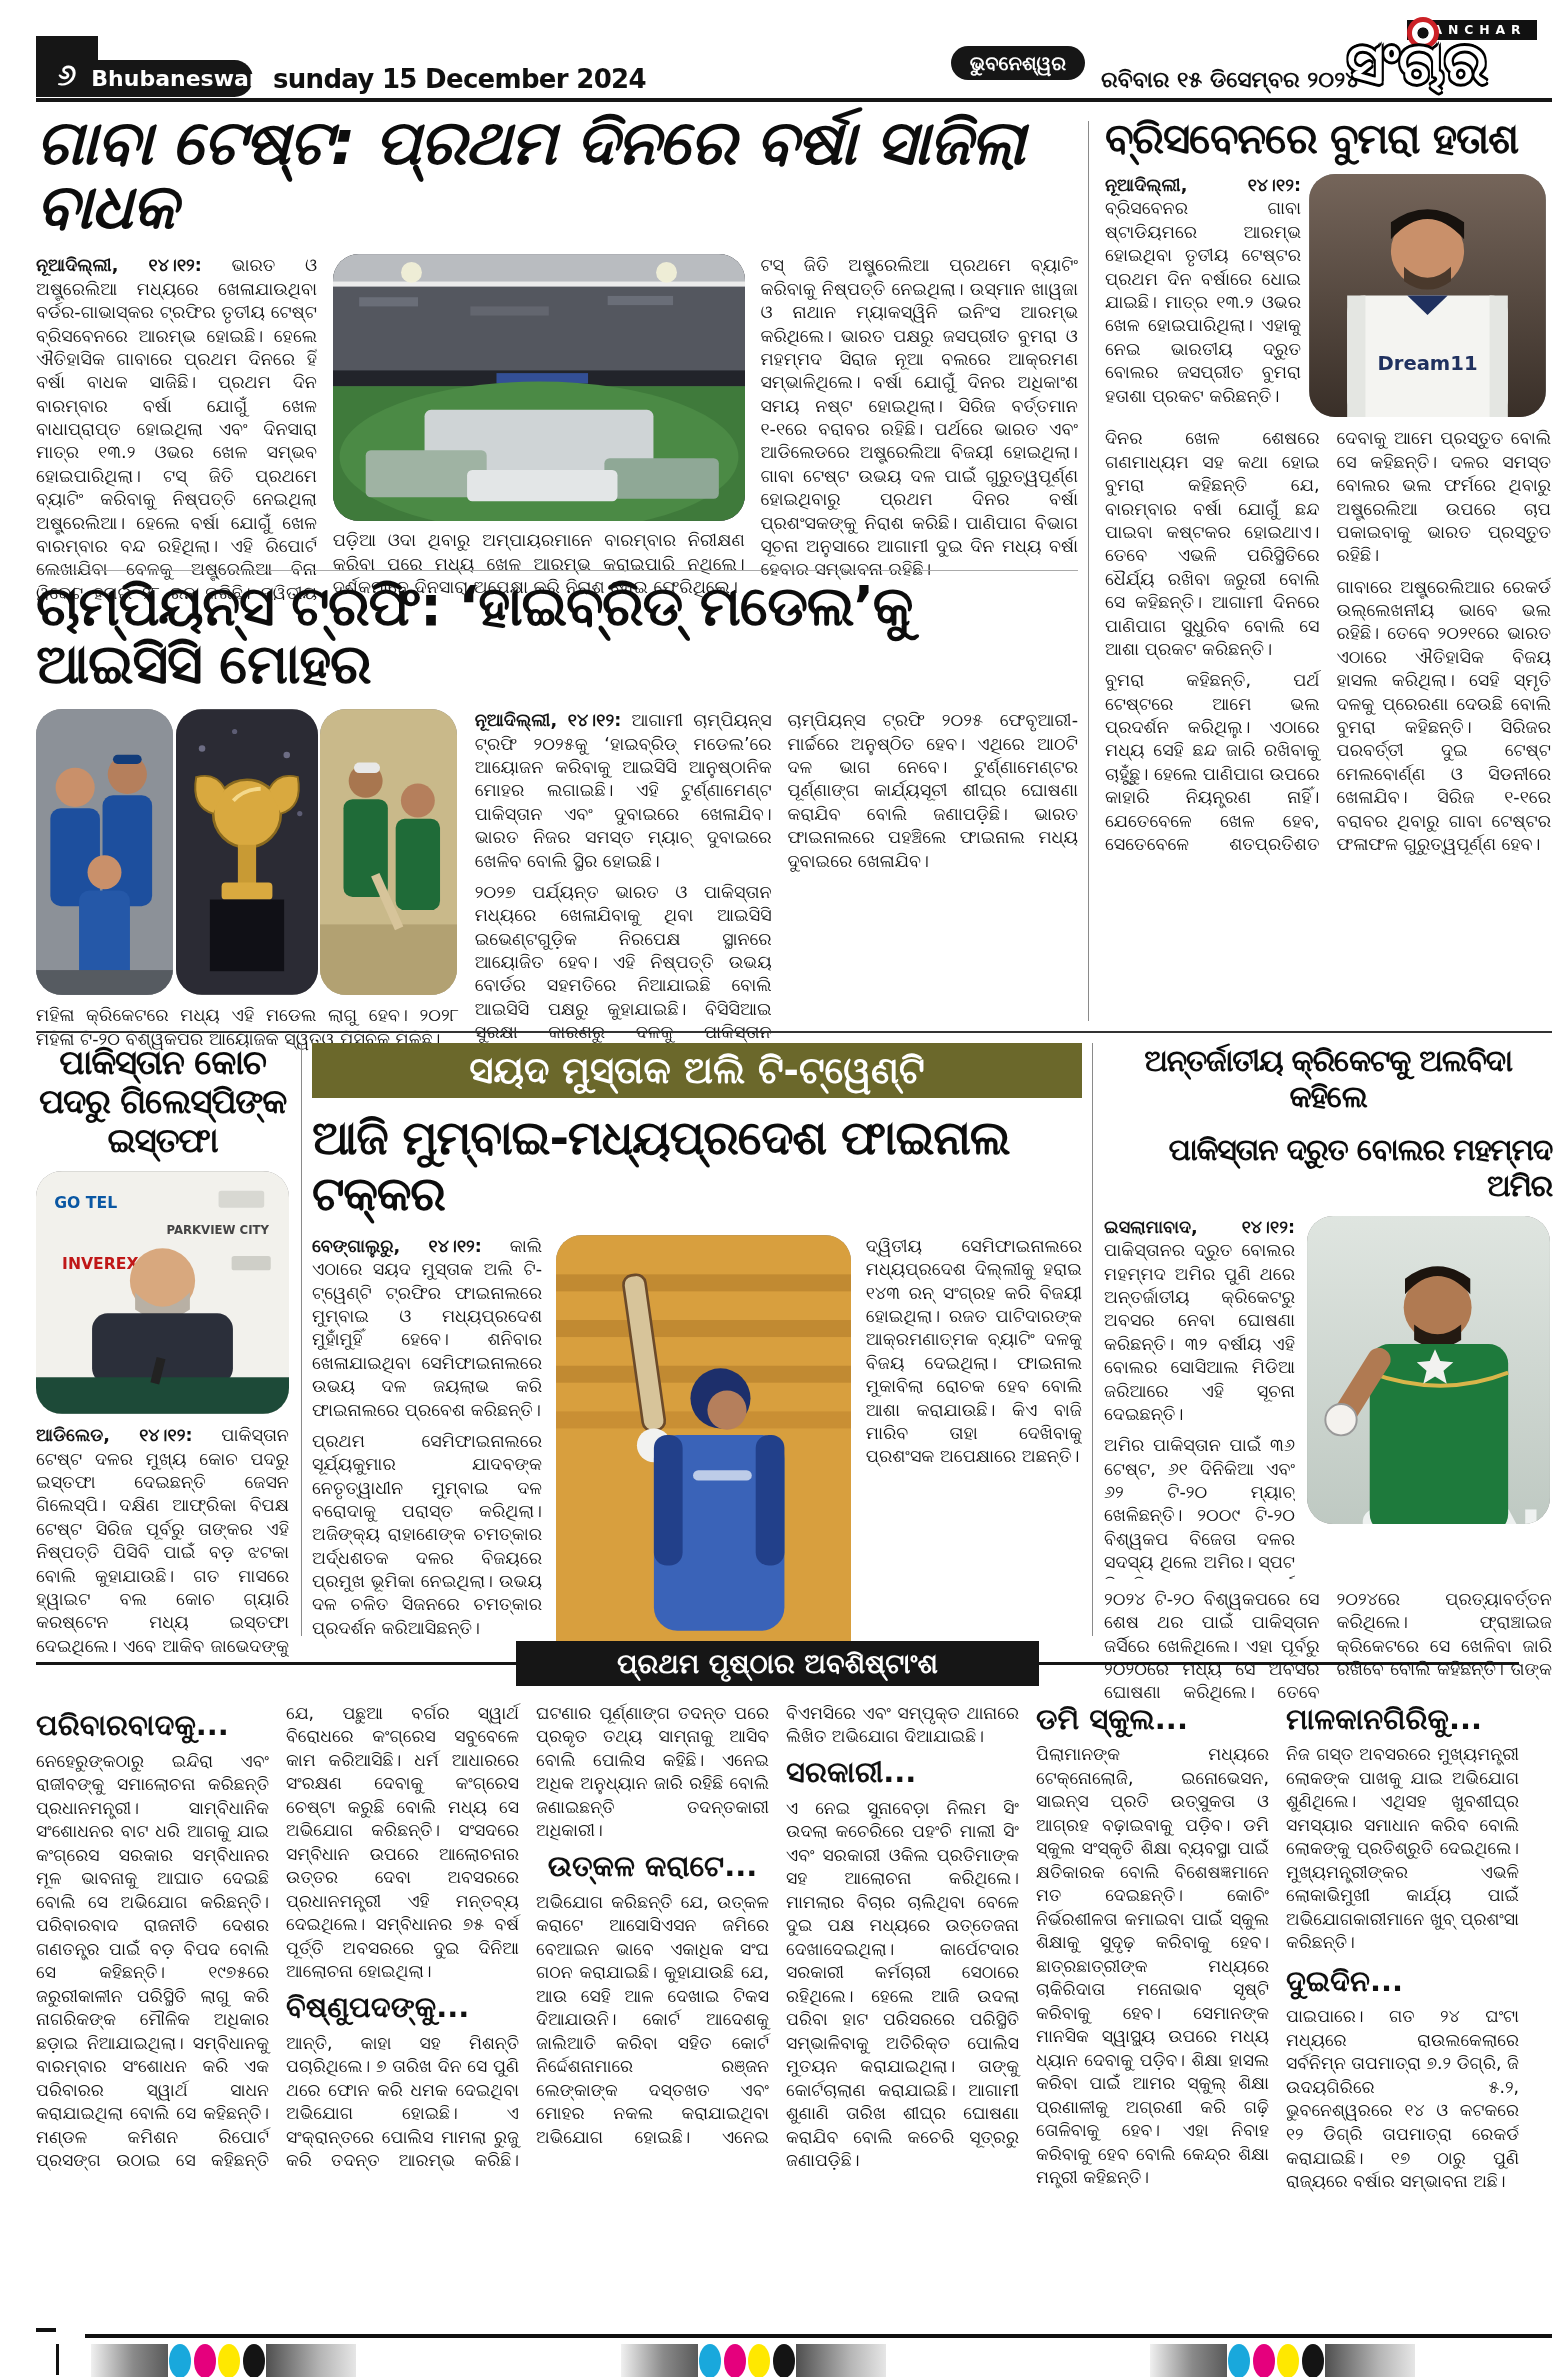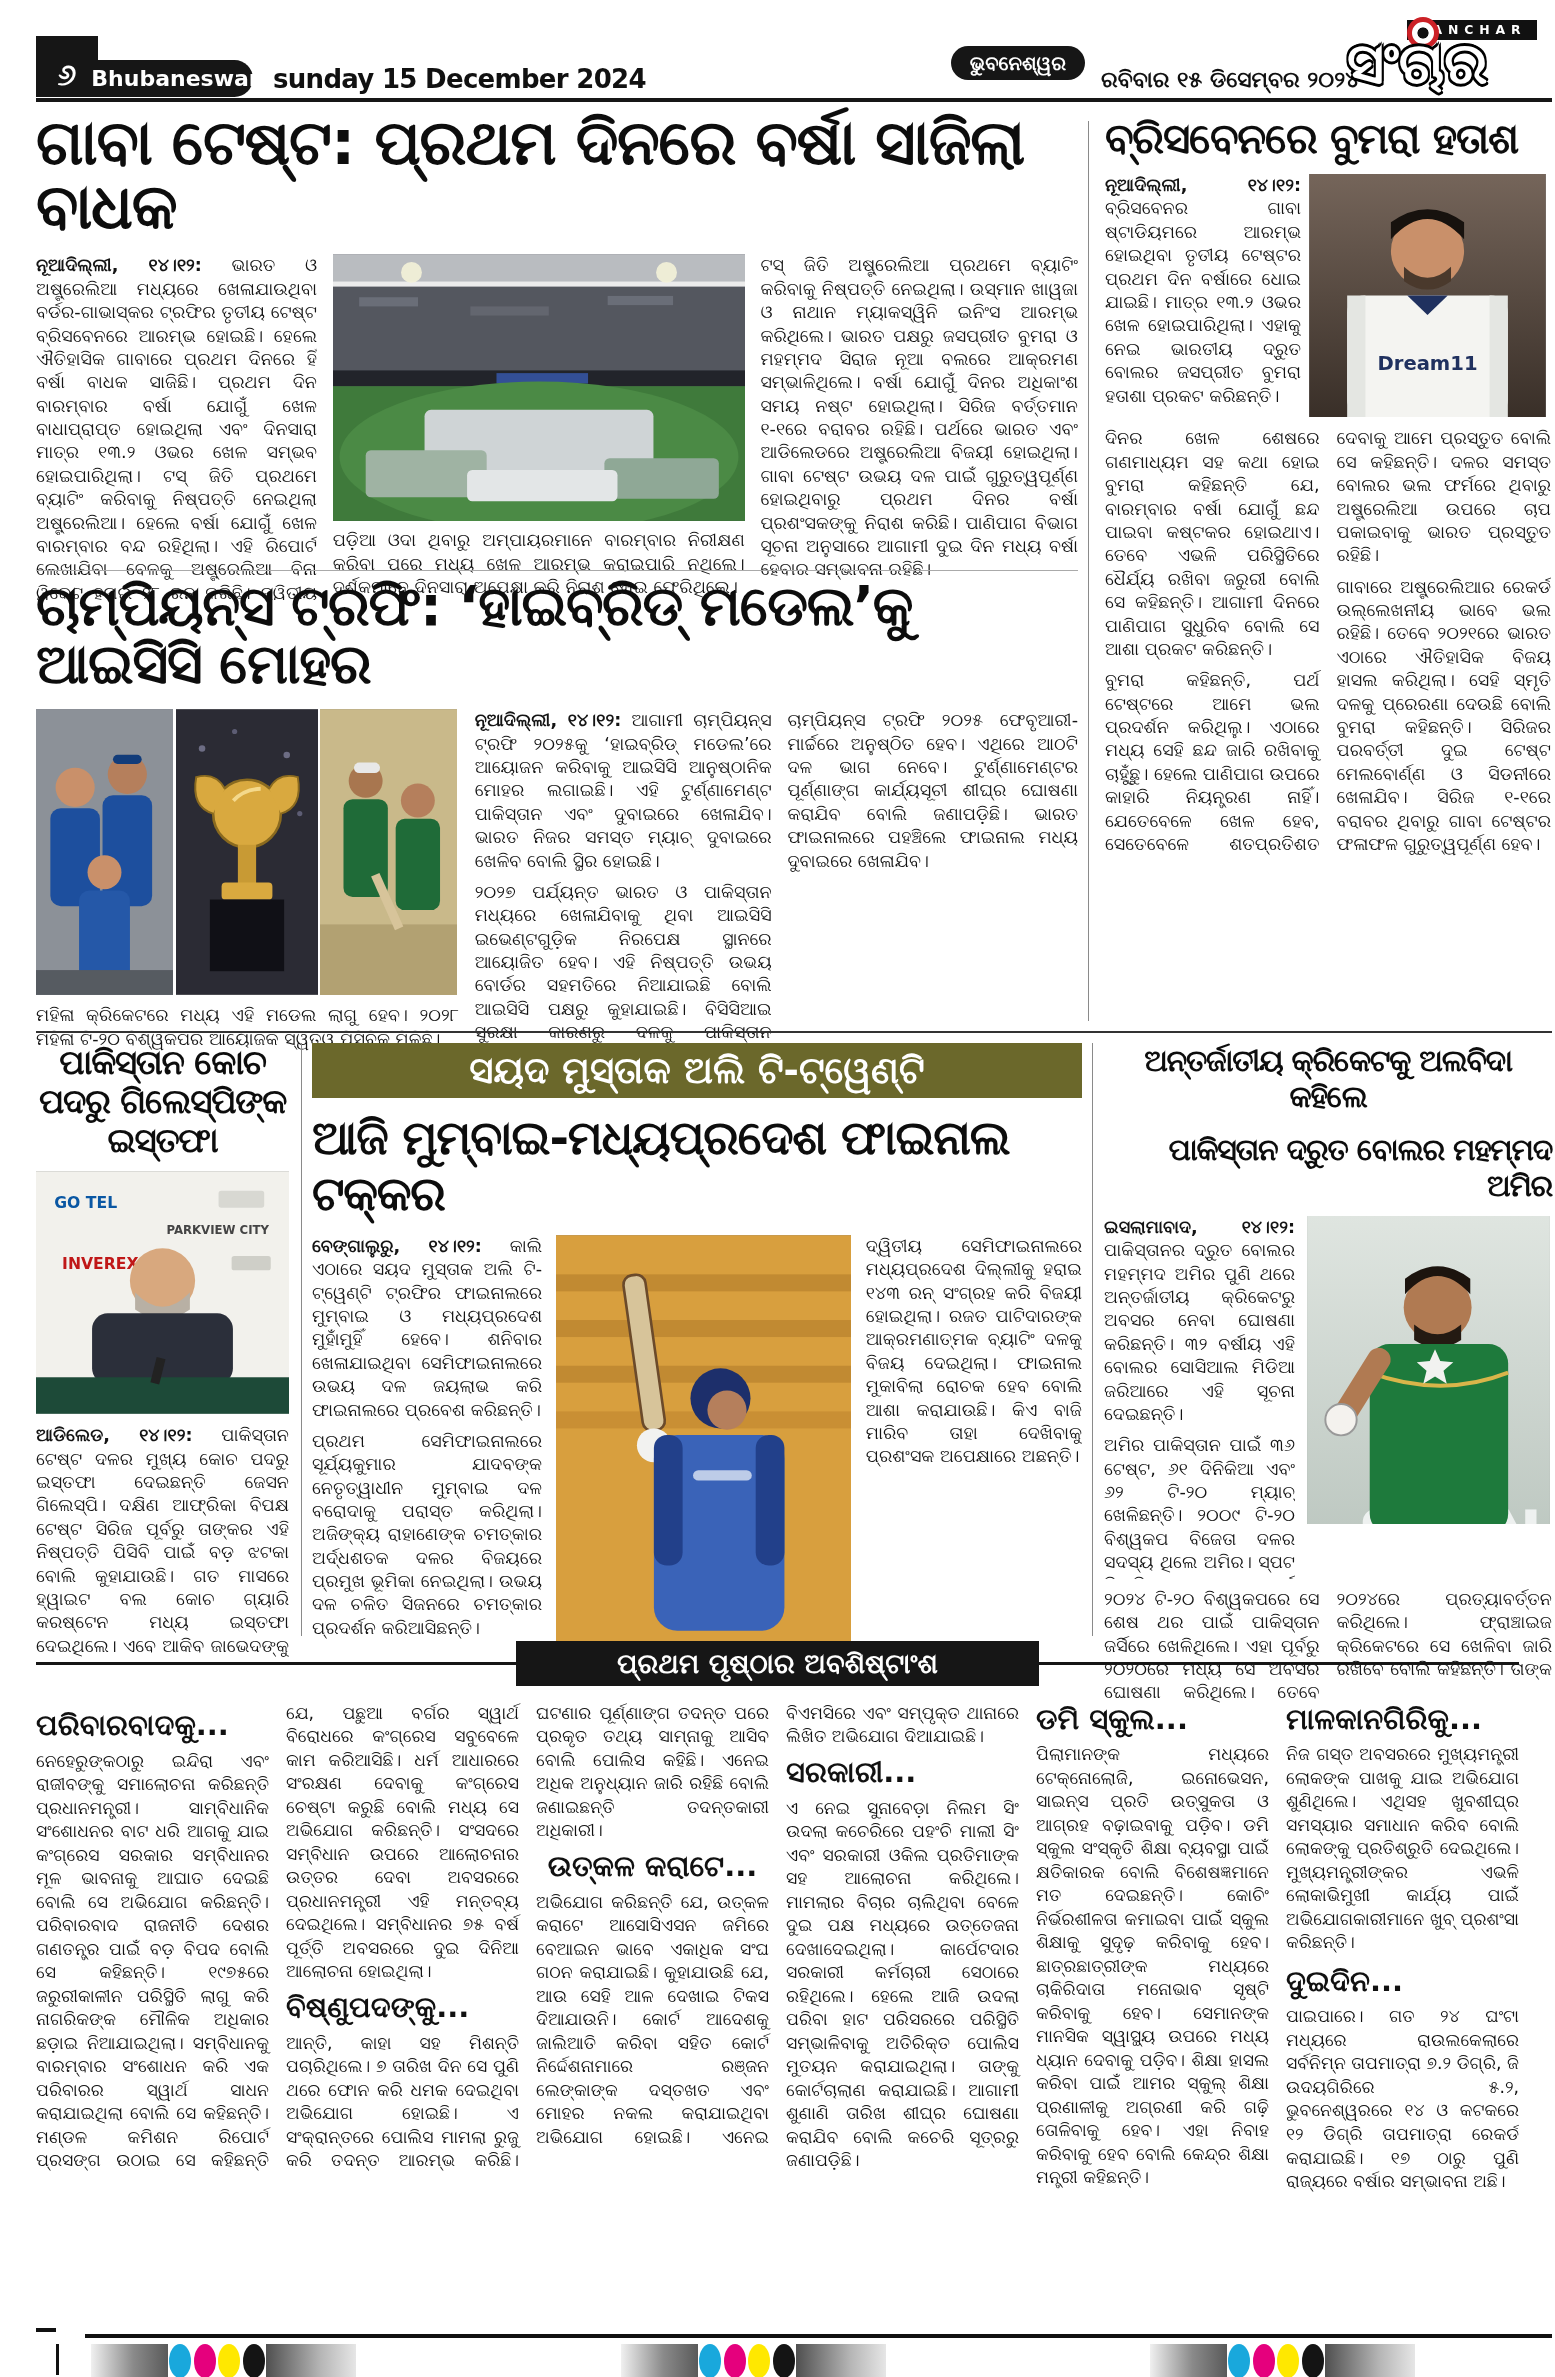--- a/index.html
+++ b/index.html
@@ -20,27 +20,27 @@
   .date-od{font-size:22px;font-weight:bold;}
   .logo-main{font-size:57px;font-weight:900;color:#fff;line-height:1;
      text-shadow:-2px -2px 0 #000,2px -2px 0 #000,-2px 2px 0 #000,2px 2px 0 #000,0 2.6px 0 #000,0 -2.6px 0 #000;}
   .logo-sub{position:absolute;top:0;right:16px;background:#111;color:#fff;font-size:12.4px;
      letter-spacing:5.9px;padding:2.6px 10.5px;font-weight:bold;}
   .logo-ring{position:absolute;top:-2.6px;left:60px;width:22px;height:22px;border:5.9px solid #cc2127;
      border-radius:50%;background:radial-gradient(circle,#111 0 5.2px,#fff 5.9px);}
   .rule-thick{background:#161616;}
   
   .hl{margin:0;font-weight:800;color:#0d0d0d;letter-spacing:-1.3px;}
-  .hl-xl{font-size:62px;line-height:1.04;}
+  .hl-xl{font-size:62px;line-height:1.04;font-style:italic;}
   .hl-lg{font-size:55px;line-height:1.05;}
   .hl-md{font-size:42px;line-height:1.1;}
   .hl-sm{font-size:34px;line-height:1.15;}
   .hl-xs{font-size:30px;line-height:1.2;}
   .cols-2{column-count:2;column-gap:17px;overflow:hidden;}
-  .photo{position:relative;overflow:hidden;background:#888;}
+  .photo{position:relative;overflow:hidden;background:#888;border-radius:26px;}
   .vline{background:#8a8a8a;}
   .kicker{background:#6b682b;color:#fff;display:flex;align-items:center;justify-content:center;
      font-size:37px;font-weight:bold;}
   
   .rem-banner-row{display:flex;align-items:center;}
   .rem-banner-row .line{flex:1;height:2.6px;background:#161616;}
   .rem-banner{width:523px;background:#161616;color:#fff;text-align:center;
      font-size:27.4px;font-weight:bold;padding:6.5px 0;}
   .rem-cols{column-count:6;column-gap:17px;margin-top:15.7px;height:611px;overflow:hidden;}
   .rem-cols h3{font-size:29px;font-weight:800;margin:6.5px 0 6.5px;break-after:avoid;}

